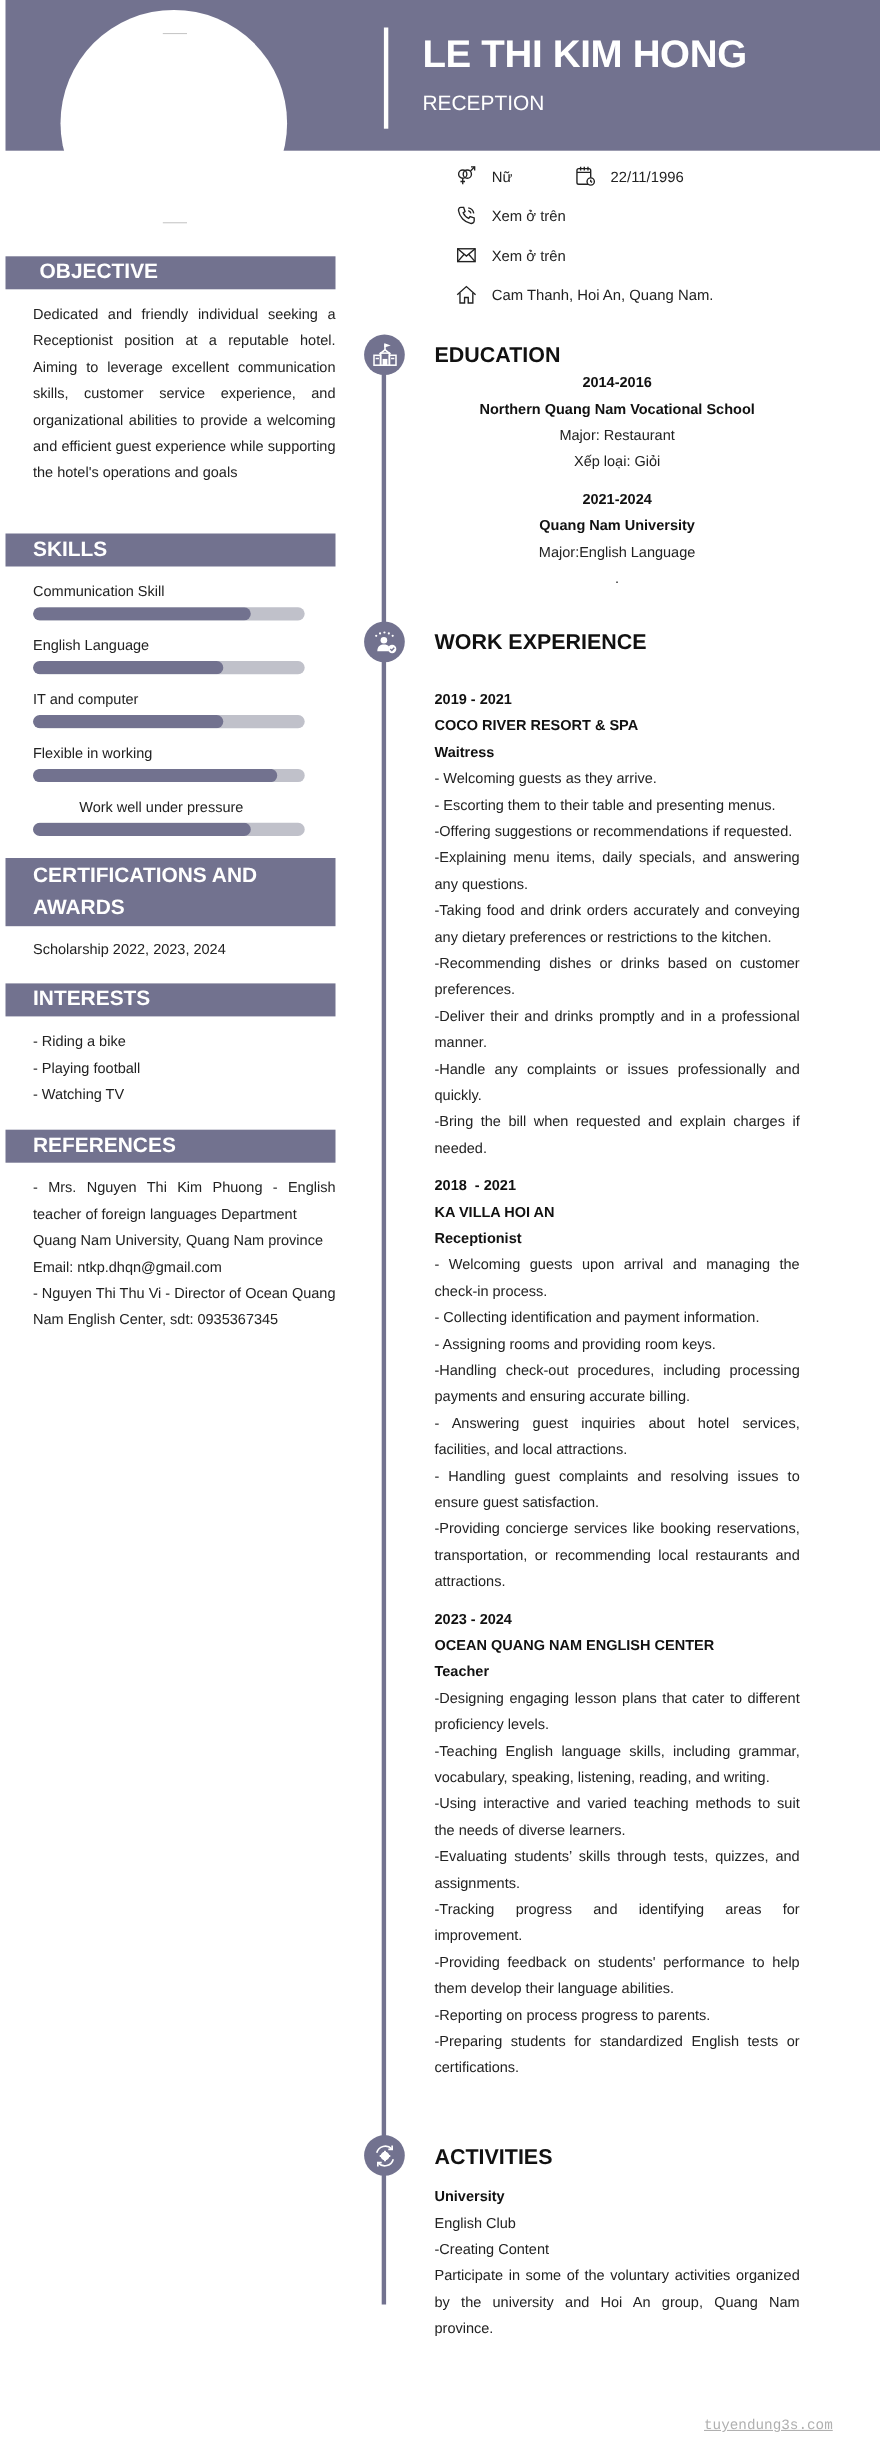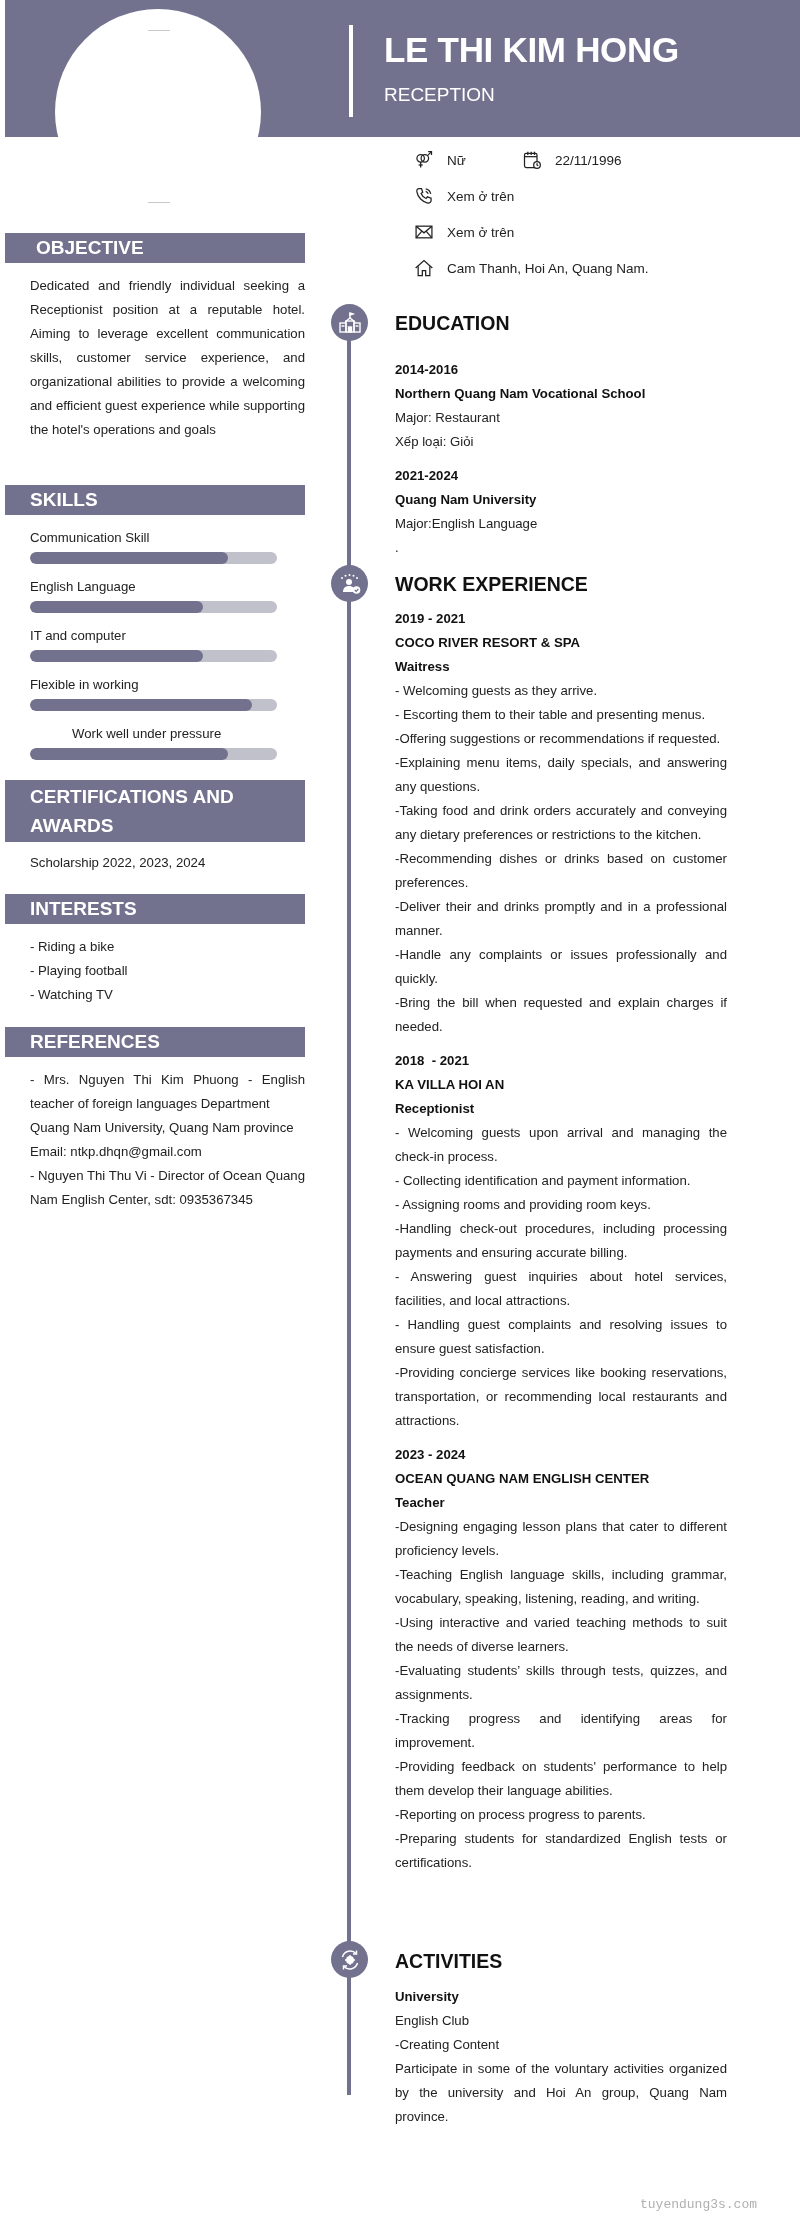--- a/index.html
+++ b/index.html
@@ -28,21 +28,21 @@
   .tl-line { position: absolute; left: 347px; top: 320px; width: 4px; height: 1775px; background: #72728f; }
   .tl-dot { position: absolute; width: 37px; height: 37px; border-radius: 50%; background: #72728f; display: flex; align-items: center; justify-content: center; }
   .tl-dot svg { width: 24px; height: 24px; }
 
   .rtitle { position: absolute; left: 395px; font-size: 19.5px; font-weight: bold; color: #111; white-space: nowrap; text-align: center; }
   .rblock { position: absolute; left: 395px; width: 332px; font-size: 13.2px; line-height: 24px; color: #222; }
   .rblock .b { font-weight: bold; color: #111; }
   .rblock .j { text-align: justify; text-align-last: left; }
   .gap { height: 10px; }
 
-  .watermark { position: absolute; left: 640px; top: 2197px; font-family: "Liberation Mono", "DejaVu Sans Mono", monospace; font-size: 13px; color: #b0b0b0; }
+  .watermark { position: absolute; left: 640px; top: 2197px; font-family: "Liberation Mono", "DejaVu Sans Mono", monospace; font-size: 13px; color: #b0b0b0; text-decoration: underline; }
 </style>
 </head>
 <body>
 
 <div class="header-band"></div>
 <div class="avatar">
   <div class="mark-top"></div>
   <div class="mark-bot"></div>
 </div>
 <div class="header-divider"></div>
@@ -157,21 +157,21 @@
     <polyline points="7,11 12,7 17,11"></polyline>
     <rect x="2" y="12" width="6" height="9"></rect>
       <rect x="16" y="12" width="6" height="9"></rect>
       <rect x="8" y="10" width="8" height="11"></rect>
     <rect x="10.5" y="16" width="3" height="5" fill="#fff"></rect>
     <line x1="3.5" y1="15" x2="6.5" y2="15"></line>
       <line x1="17.5" y1="15" x2="20.5" y2="15"></line>
   </svg>
 </div>
 <div class="rtitle" style="top:312px;">EDUCATION</div>
-<div class="rblock" style="top:358px;">
+<div class="rblock" style="top:336px;text-align:center;">
   <div class="b">2014-2016</div>
   <div class="b">Northern Quang Nam Vocational School</div>
   <div>Major: Restaurant</div>
   <div>Xếp loại: Giỏi</div>
   <div class="gap"></div>
   <div class="b">2021-2024</div>
   <div class="b">Quang Nam University</div>
   <div>Major:English Language</div>
   <div>.</div>
 </div>
@@ -184,21 +184,21 @@
     <polyline points="16.8,18 18.2,19.4 20.4,16.8" fill="none" stroke="#72728f" stroke-width="1.3"></polyline>
     <circle cx="4" cy="6" r="1"></circle>
       <circle cx="7.5" cy="3.8" r="1"></circle>
       <circle cx="11.5" cy="3" r="1"></circle>
       <circle cx="15.5" cy="3.8" r="1"></circle>
       <circle cx="19" cy="6" r="1"></circle>
   </svg>
 </div>
 <div class="rtitle" style="top:573px;">WORK EXPERIENCE</div>
 
-<div class="rblock" style="top:607px;">
+<div class="rblock" style="top:624px;">
 
   <div>
     <div class="b">2019 - 2021</div>
     <div class="b">COCO RIVER RESORT &amp; SPA</div>
     <div class="b">Waitress</div>
     <div class="j">- Welcoming guests as they arrive.</div>
     <div class="j">- Escorting them to their table and presenting menus.</div>
     <div class="j">-Offering suggestions or recommendations if requested.</div>
     <div class="j">-Explaining menu items, daily specials, and answering any questions.</div>
     <div class="j">-Taking food and drink orders accurately and conveying any dietary preferences or restrictions to the kitchen.</div>

